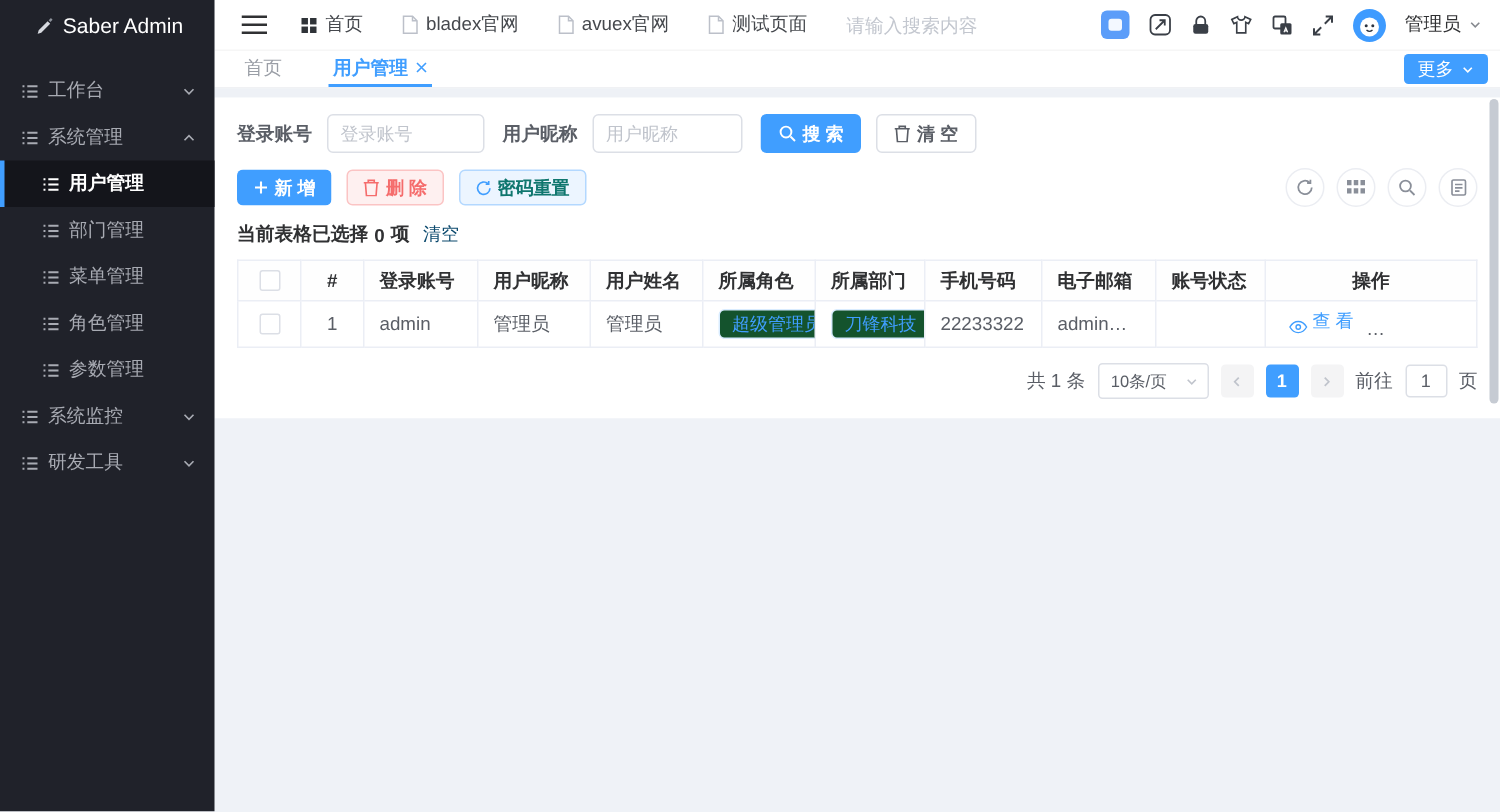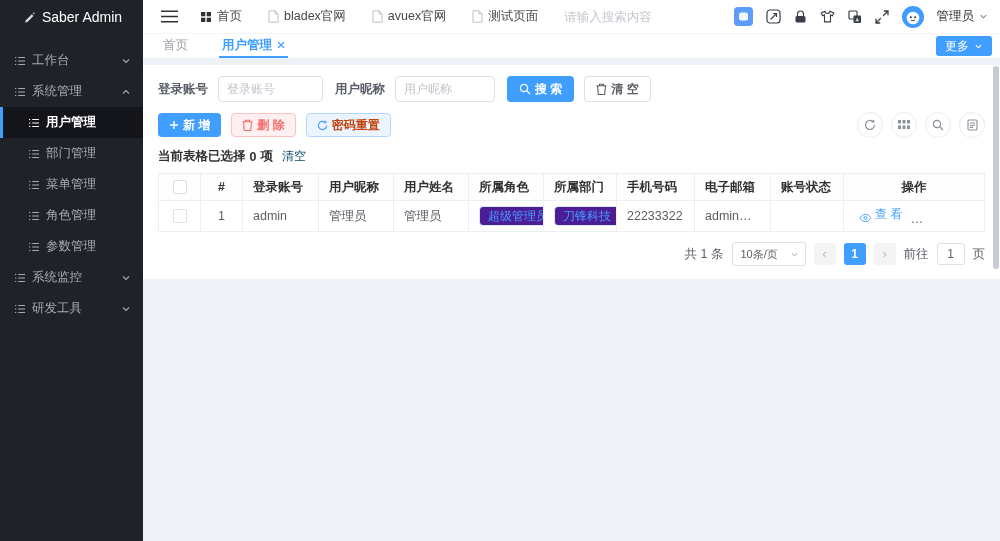--- a/index.html
+++ b/index.html
@@ -39,32 +39,32 @@
 .frow{display:flex;align-items:center}
 .flabel{font-size:12.5px;color:#5a5e66;font-weight:bold;margin-right:10px;white-space:nowrap}
 .finput{width:105px;height:26px;border:1px solid #dcdfe6;border-radius:4px;padding:0 8px;font-size:12px;color:#333;outline:none;margin-right:12px}
 .finput::placeholder{color:#c0c4cc}
 .btn{display:inline-flex;align-items:center;gap:4px;border-radius:4px;font-size:12px;cursor:pointer;border:1px solid transparent;white-space:nowrap}
 .btn-search{background:#409eff;color:#fff;height:26px;padding:0 11px;font-weight:bold}
 .btn-clear{background:#fff;color:#5a5e66;border-color:#dcdfe6;height:26px;padding:0 11px;margin-left:10px;font-weight:bold}
 .trow{display:flex;align-items:center;margin-top:10px}
 .btn-add{background:#409eff;color:#fff;height:24px;padding:0 10px;font-weight:bold}
 .btn-del{background:#fef0f0;color:#f56c6c;border-color:#fbc4c4;height:24px;padding:0 10px;margin-left:10px;font-weight:bold}
-.btn-pwd{background:#ecf5ff;color:#c2410c;border-color:#b3d8ff;height:24px;padding:1px 10px;margin-left:10px;font-weight:bold}
+.btn-pwd{background:#ecf5ff;color:#0f766e;border-color:#b3d8ff;height:24px;padding:1px 10px;margin-left:10px;font-weight:bold}
 .tr-right{margin-left:auto;display:flex}
 .circ{width:26px;height:26px;border-radius:50%;border:1px solid #ebedf2;display:flex;align-items:center;justify-content:center;cursor:pointer;margin-left:8px;background:#fff}
 .selrow{margin-top:10px;font-size:12.5px;color:#303133;font-weight:bold;display:flex;align-items:center;gap:4px}
 .sel-clear{color:#0c4a6e;font-weight:normal;font-size:12px;margin-left:5px;cursor:pointer}
 table{border-collapse:collapse;table-layout:fixed;width:100%;margin-top:8px}
 th,td{border:1px solid #ebeef5;font-size:12.5px;padding:0 10px;overflow:hidden;white-space:nowrap;text-overflow:ellipsis}
 th{height:27px;color:#303133;text-align:left;font-weight:bold;background:#fefefe}
 td{height:31px;color:#5a5e66}
 .c-center{text-align:center}
 .cbx{display:inline-block;width:14px;height:14px;border:1px solid #dcdfe6;border-radius:2px;background:#fff;vertical-align:middle;cursor:pointer}
-.tag{display:inline-block;background:#4c1d95;border:1px solid #d9ecff;color:#409eff;font-size:12px;border-radius:4px;padding:2px 8px;line-height:14px}
+.tag{display:inline-block;background:#14532d;border:1px solid #d9ecff;color:#409eff;font-size:12px;border-radius:4px;padding:2px 8px;line-height:14px}
 .alink{color:#409eff;font-size:12px;cursor:pointer;display:inline-flex;align-items:flex-end;gap:3px;margin:0 5px;white-space:nowrap}
 .pgrow{margin-top:10px;display:flex;align-items:center;justify-content:flex-end;font-size:12.5px;color:#5a5e66;gap:8px}
 .pg-size{width:74px;height:24px;border:1px solid #dcdfe6;border-radius:3px;display:flex;align-items:center;justify-content:space-between;padding:0 6px 0 8px;font-size:11px;color:#5a5e66;cursor:pointer;background:#fff}
 .pg-btn{width:22px;height:22px;border-radius:3px;background:#f4f4f5;display:flex;align-items:center;justify-content:center;cursor:pointer}
 .pg-cur{width:22px;height:22px;border-radius:3px;background:#409eff;color:#fff;display:flex;align-items:center;justify-content:center;font-weight:bold;font-size:12px;cursor:pointer}
 .pg-input{width:28px;height:22px;border:1px solid #dcdfe6;border-radius:3px;text-align:center;font-size:12px;color:#5a5e66;outline:none}
 .sbar{position:absolute;right:1px;top:66px;width:6px;height:203px;background:#c6cbd3;border-radius:3px;z-index:5;cursor:pointer}
 svg{display:block;flex:none}
 </style>
 </head>

